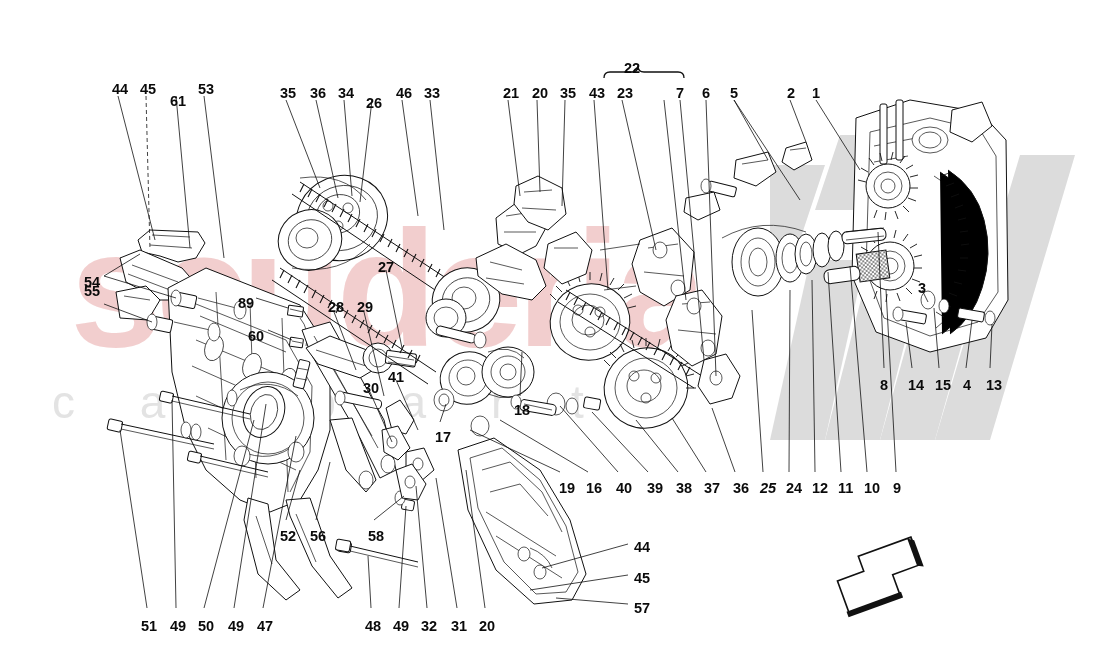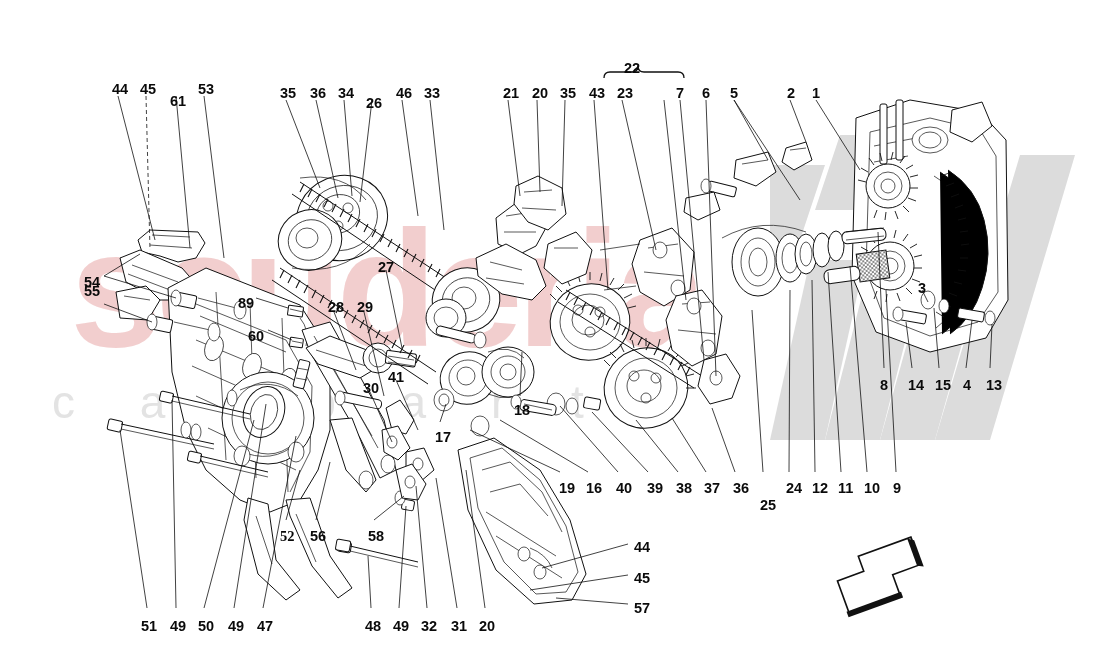--- a/index.html
+++ b/index.html
@@ -527,32 +527,32 @@
       <div class="num" style="left: 435px; top: 430px;">17</div>
       <div class="num" style="left: 514px; top: 403px;">18</div>
       <div class="num" style="left: 918px; top: 281px;">3</div>
       <div class="num" style="left: 559px; top: 481px;">19</div>
       <div class="num" style="left: 586px; top: 481px;">16</div>
       <div class="num" style="left: 616px; top: 481px;">40</div>
       <div class="num" style="left: 647px; top: 481px;">39</div>
       <div class="num" style="left: 676px; top: 481px;">38</div>
       <div class="num" style="left: 704px; top: 481px;">37</div>
       <div class="num" style="left: 733px; top: 481px;">36</div>
-      <div class="num" style="left: 760px; top: 498px;">25</div>
+      <div class="num" style="left: 760px; top: 481px; font-style: italic;">25</div>
       <div class="num" style="left: 786px; top: 481px;">24</div>
       <div class="num" style="left: 812px; top: 481px;">12</div>
       <div class="num" style="left: 838px; top: 481px;">11</div>
       <div class="num" style="left: 864px; top: 481px;">10</div>
       <div class="num" style="left: 893px; top: 481px;">9</div>
       <div class="num" style="left: 880px; top: 378px;">8</div>
       <div class="num" style="left: 908px; top: 378px;">14</div>
       <div class="num" style="left: 935px; top: 378px;">15</div>
       <div class="num" style="left: 963px; top: 378px;">4</div>
       <div class="num" style="left: 986px; top: 378px;">13</div>
-      <div class="num" style="left: 280px; top: 529px; font-family: Liberation Serif, serif;">52</div>
+      <div class="num" style="left: 280px; top: 529px;">52</div>
       <div class="num" style="left: 310px; top: 529px;">56</div>
       <div class="num" style="left: 368px; top: 529px;">58</div>
       <div class="num" style="left: 141px; top: 619px;">51</div>
       <div class="num" style="left: 170px; top: 619px;">49</div>
       <div class="num" style="left: 198px; top: 619px;">50</div>
       <div class="num" style="left: 228px; top: 619px;">49</div>
       <div class="num" style="left: 257px; top: 619px;">47</div>
       <div class="num" style="left: 365px; top: 619px;">48</div>
       <div class="num" style="left: 393px; top: 619px;">49</div>
       <div class="num" style="left: 421px; top: 619px;">32</div>

